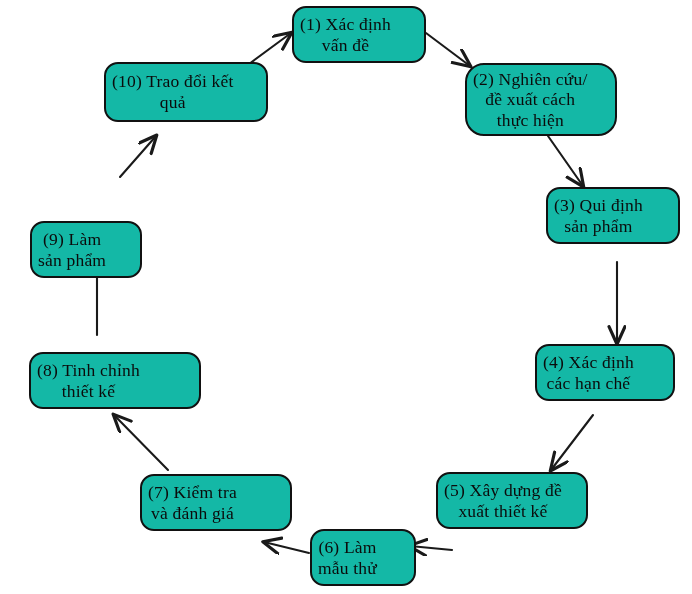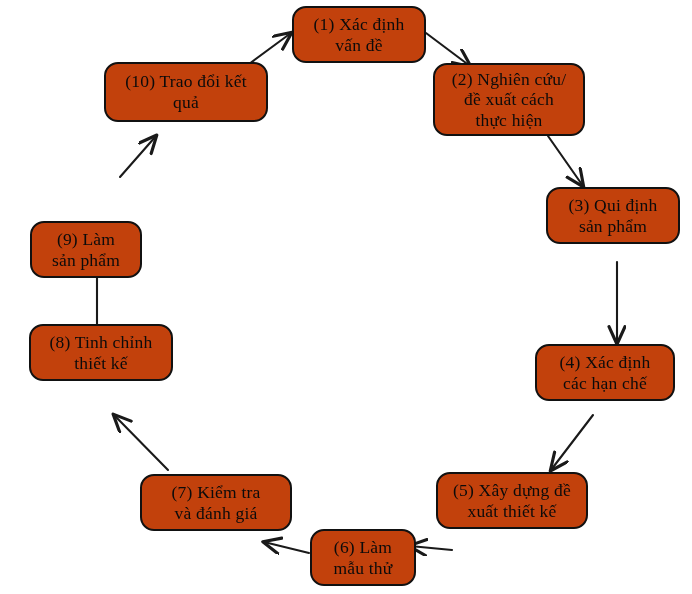--- a/index.html
+++ b/index.html
@@ -23,24 +23,23 @@
     top: 0;
     width: 692px;
     height: 594px;
     pointer-events: none;
   }
   .node {
     position: absolute;
     box-sizing: border-box;
     border: 2.5px solid #111111;
     border-radius: 14px;
-    background: #c2410c;
+    background: #14b8a6;
     display: flex;
     align-items: center;
-    justify-content: center;
     text-align: center;
     color: #0b0b0b;
     font-size: 17.5px;
     line-height: 1.18;
     letter-spacing: 0.2px;
     z-index: 2;
   }
   .node .node-label {
     display: block;
     padding: 0 6px;
@@ -71,21 +70,21 @@
       <path d="M97,335 L97,259" marker-end="url(#ah)"></path>
       <path d="M120,177 L156,136" marker-end="url(#ah)"></path>
     </g>
   </svg>
 
   <div class="node" style="left:292px; top:6px; width:134px; height:57px;">
     <span class="node-label">(1) Xác định
 vấn đề</span>
   </div>
 
-  <div class="node" style="left:433px; top:63px; width:152px; height:73px;">
+  <div class="node" style="left:465px; top:63px; width:152px; height:73px;border-radius:19px;">
     <span class="node-label">(2) Nghiên cứu/
 đề xuất cách
 thực hiện</span>
   </div>
 
   <div class="node" style="left:538px; top:187px; width:134px; height:57px;margin-left:8px;">
     <span class="node-label">(3) Qui định
 sản phẩm</span>
   </div>
 
@@ -102,21 +101,21 @@
   <div class="node" style="left:310px; top:529px; width:106px; height:57px;font-family:Liberation Serif, serif;">
     <span class="node-label">(6) Làm
 mẫu thử</span>
   </div>
 
   <div class="node" style="left:140px; top:474px; width:152px; height:57px;">
     <span class="node-label">(7) Kiểm tra
 và đánh giá</span>
   </div>
 
-  <div class="node" style="left:29px; top:324px; width:144px; height:57px;">
+  <div class="node" style="left:29px; top:352px; width:172px; height:57px;">
     <span class="node-label">(8) Tinh chỉnh
 thiết kế</span>
   </div>
 
   <div class="node" style="left:30px; top:181px; width:112px; height:57px;margin-top:40px;">
     <span class="node-label">(9) Làm
 sản phẩm</span>
   </div>
 
   <div class="node" style="left:104px; top:62px; width:164px; height:60px;">

